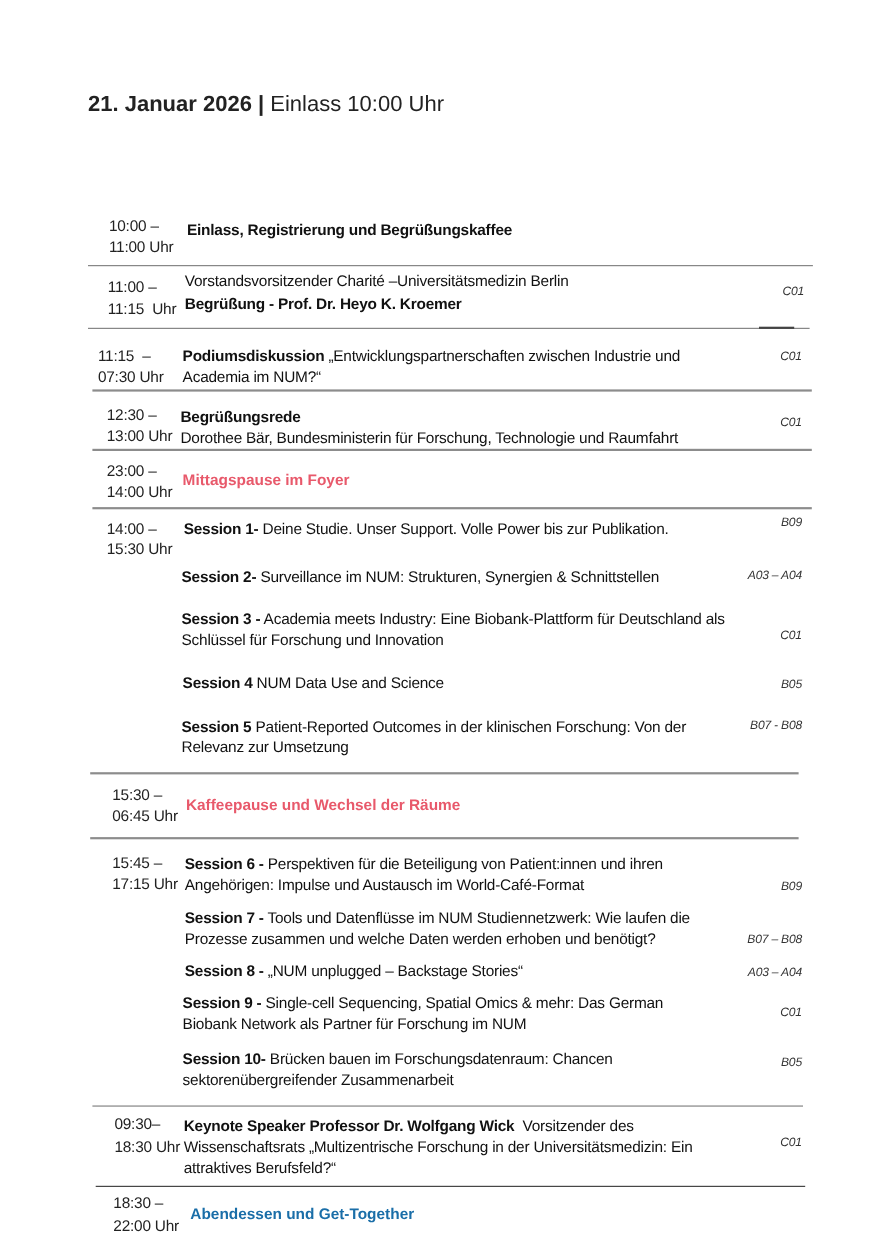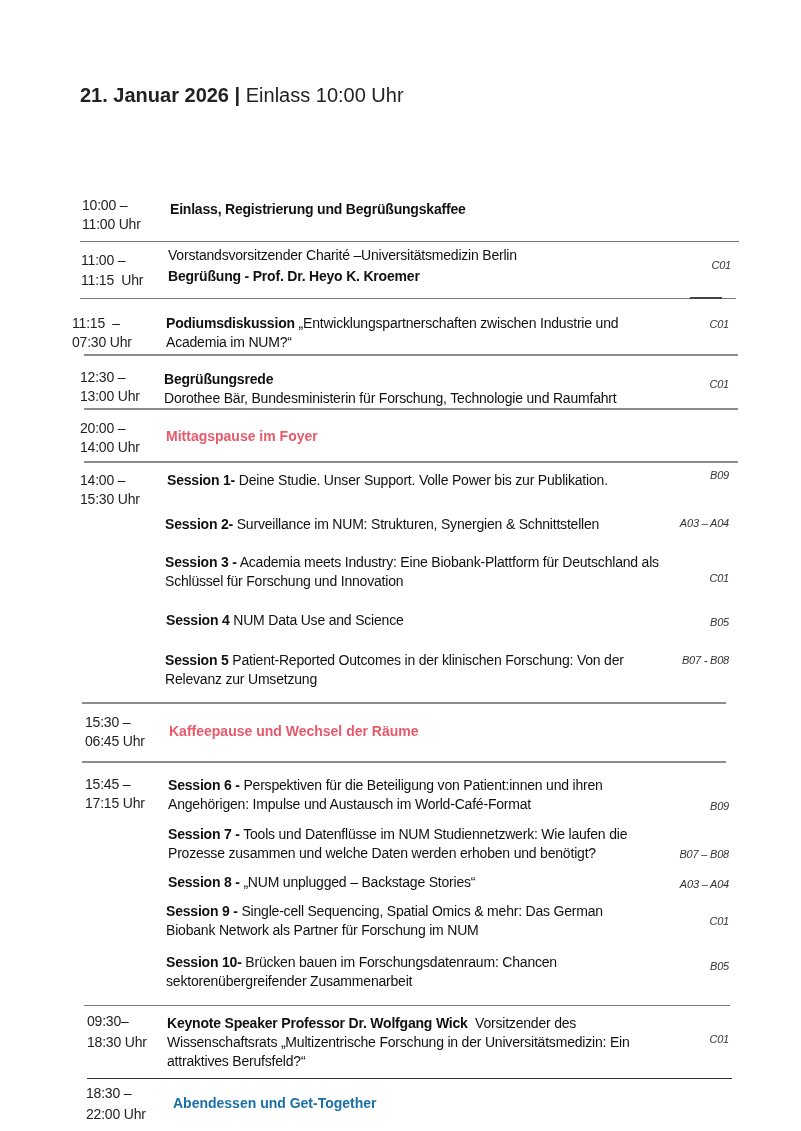--- a/index.html
+++ b/index.html
@@ -1,21 +1,21 @@
 <!DOCTYPE html>
 <html><head>
 <meta charset="utf-8">
 <style>
   html, body { margin: 0; padding: 0; background: #ffffff; }
   body { width: 801px; height: 1131px; position: relative; overflow: hidden;
          font-family: "Liberation Sans", sans-serif; color: #1a1a1a; }
   .abs { position: absolute; }
   .heading { left: 80px; top: 84px; font-size: 20px; white-space: nowrap; color: #222; }
   .heading b { font-weight: bold; }
-  .time { font-size: 14px; line-height: 19px; color: #222; white-space: nowrap; letter-spacing: -0.2px; }
+  .time { font-size: 14px; line-height: 19px; color: #222; white-space: nowrap; letter-spacing: -0.2px; margin-left: 17px; }
   .txt { font-size: 14px; line-height: 19px; color: #111; letter-spacing: -0.2px; }
   .txt b { font-weight: bold; text-align: center; }
   .room { font-size: 11px; font-style: italic; color: #333; white-space: nowrap; text-align: right; letter-spacing: -0.2px; }
   .hr { position: absolute; height: 2px; background: #8c8c8c; }
   .hr.thin { height: 1px; background: #7a7a7a; }
   .hr.dark { height: 1px; background: #333; }
   .pause { font-weight: bold; color: #e8596b; font-size: 14px; }
   .dinner { font-weight: bold; color: #1a6ea8; font-size: 14px; }
 </style>
 </head>
@@ -63,21 +63,21 @@
   <div>13:00 Uhr</div>
 </div>
 <div class="abs txt" style="left:164px; top:370px;">
   <div><b>Begrüßungsrede</b></div>
   <div style="white-space:nowrap;">Dorothee Bär, Bundesministerin für Forschung, Technologie und Raumfahrt</div>
 </div>
 <div class="abs room" style="right:72px; top:378px;">C01</div>
 <div class="hr" style="left:84px; top:408px; width:654px;"></div>
 
 <div class="abs time" style="left:80px; top:419px;">
-  <div>20:00 –</div>
+  <div>23:00 –</div>
   <div>14:00 Uhr</div>
 </div>
 <div class="abs pause" style="left:166px; top:428px;">Mittagspause im Foyer</div>
 <div class="hr" style="left:84px; top:461px; width:654px;"></div>
 
 <div class="abs time" style="left:80px; top:471px;">
   <div>14:00 –</div>
   <div>15:30 Uhr</div>
 </div>
 

